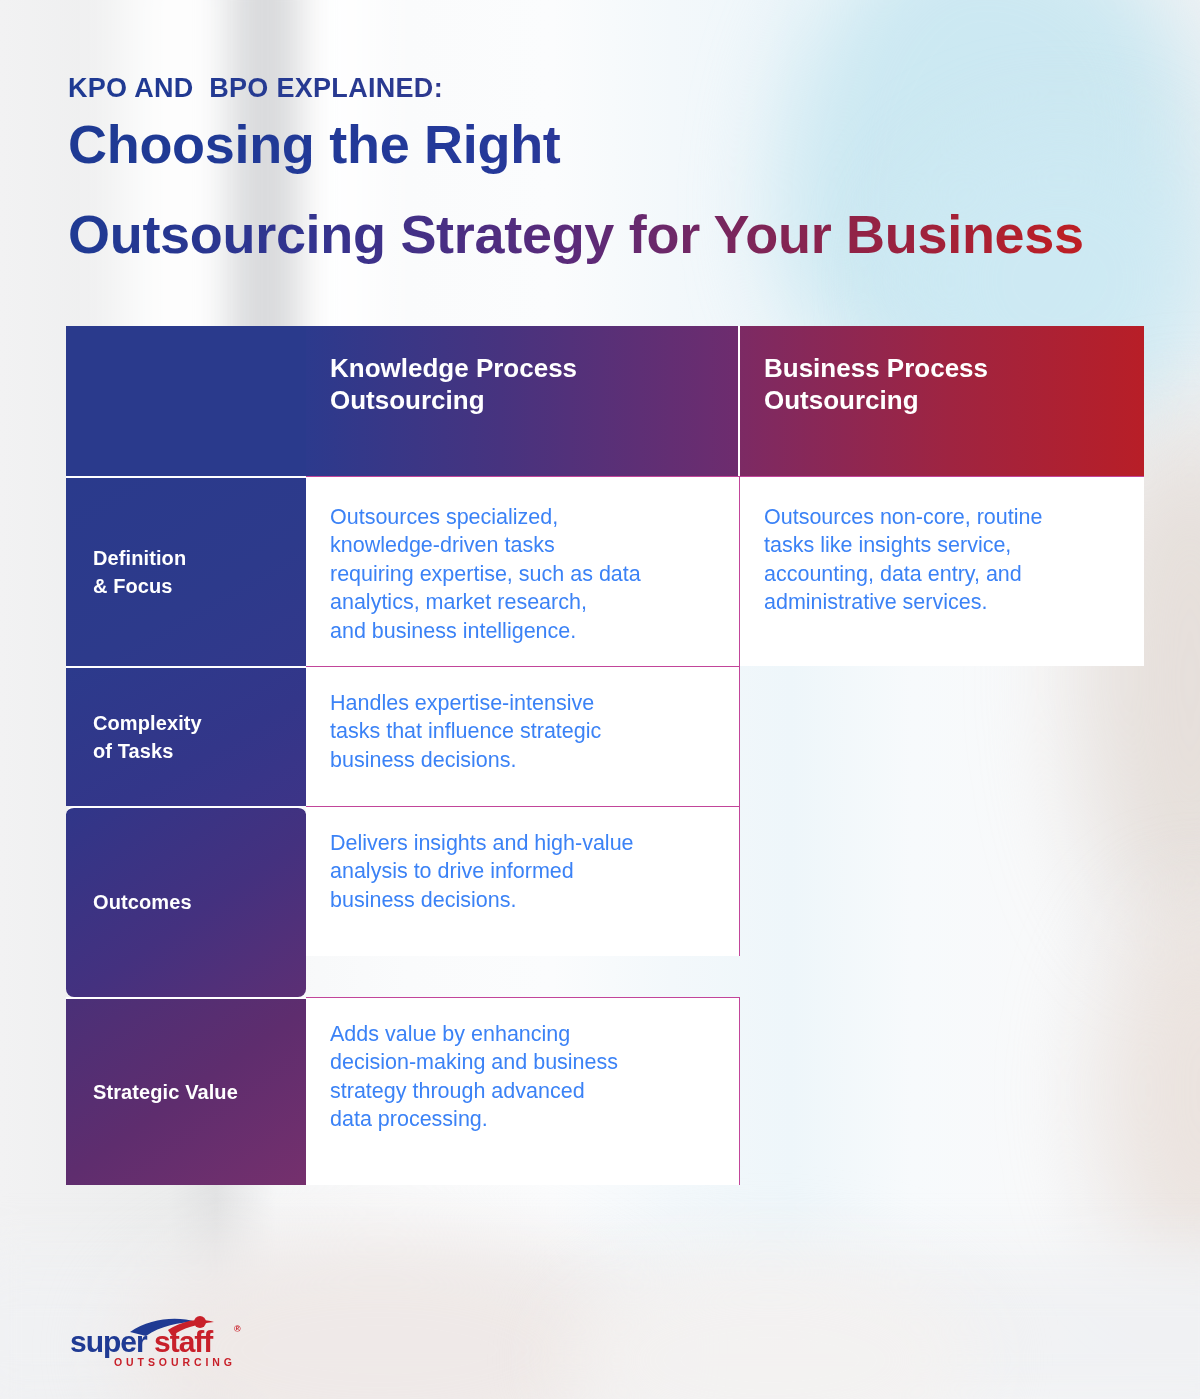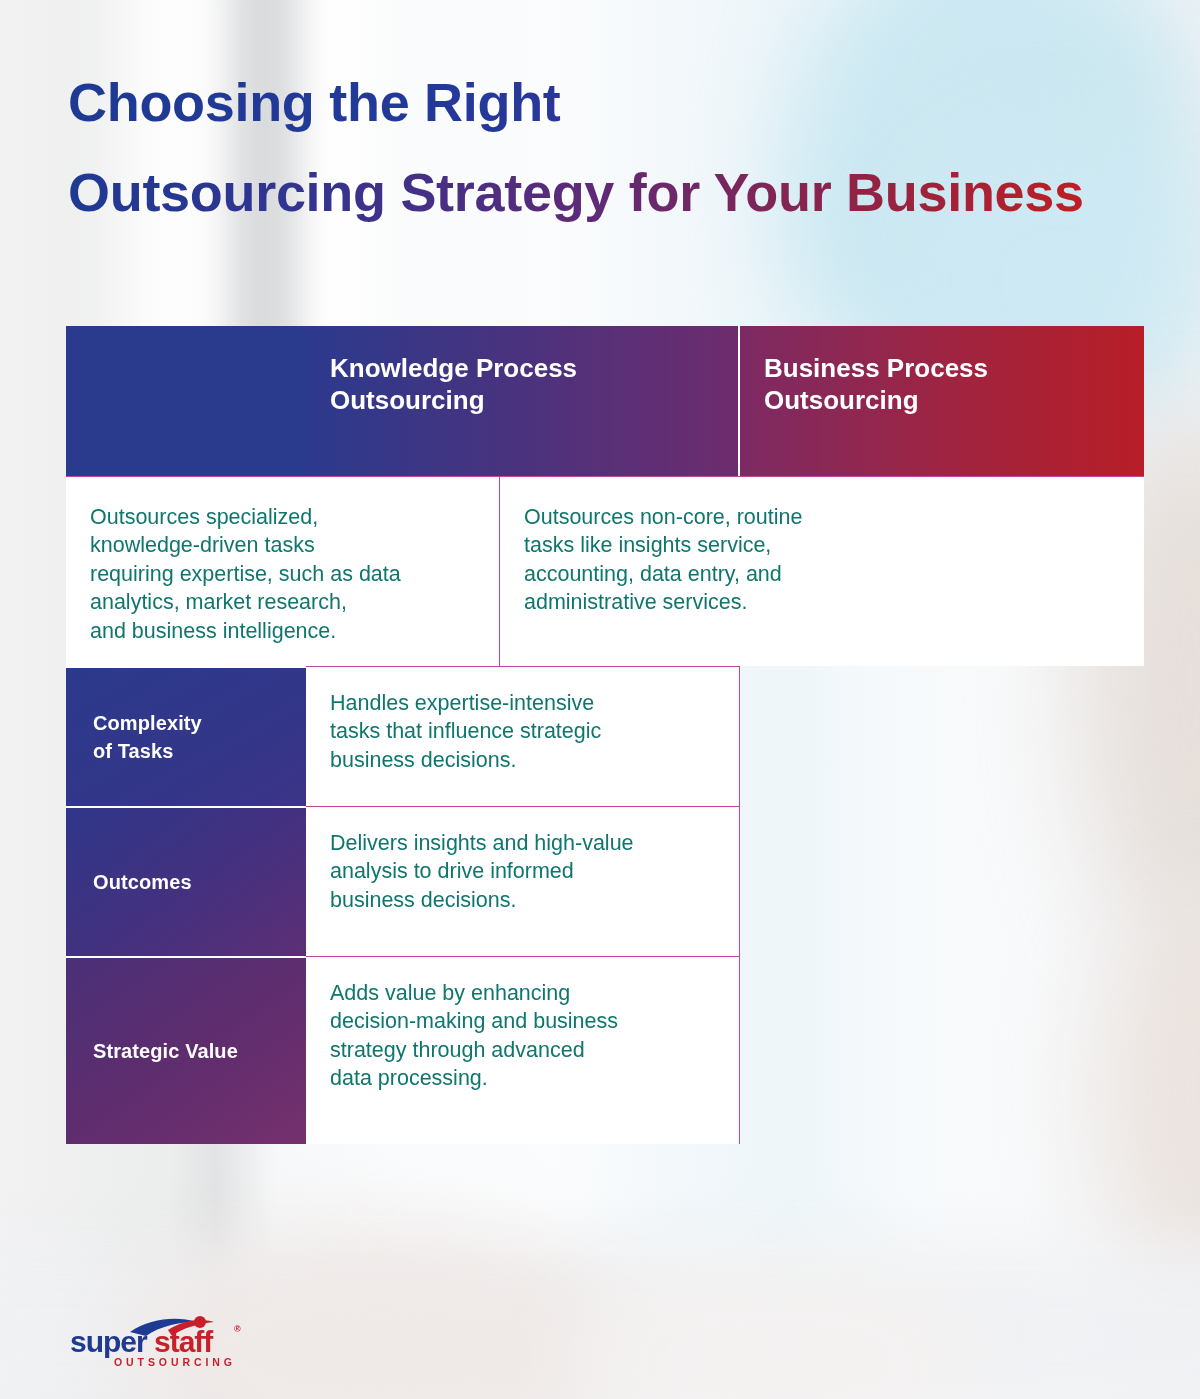--- a/index.html
+++ b/index.html
@@ -162,21 +162,21 @@
     white-space: pre-line;
     border-top: 2px solid #ffffff;
   }
   .cell-body {
     flex: 1 1 0;
     box-sizing: border-box;
     background: #ffffff;
     padding: 26px 24px 20px 24px;
     font-size: 21.5px;
     line-height: 1.32;
-    color: #0f766e;
+    color: #3b82f6;
     white-space: pre-line;
     border-top: 1.5px solid #c2459a;
   }
   .cell-kpo {
     flex: 0 0 434px;
     border-right: 1.5px solid #c2459a;
   }
   .cell-bpo {
     flex: 1 1 0;
   }
@@ -205,21 +205,21 @@
   }
   .header-row .cell-head.bpo {
     flex: 1 1 0;
     background: linear-gradient(90deg, #7c2a64 0%, #9f2441 52%, #b81e27 100%);
   }
   .header-row { height: 150px; }
 
   
   .r0 .cell-label { background: linear-gradient(150deg, #2a3a8c 0%, #2d3a8b 60%, #32388b 100%); height: 190px; }
   .r1 .cell-label { background: linear-gradient(150deg, #2c3a8c 0%, #333689 60%, #3d3487 100%); height: 140px; }
-  .r2 .cell-label { background: linear-gradient(145deg, #303689 0%, #44317f 55%, #5c2f74 100%); height: 150px; }
+  .r2 .cell-label { background: linear-gradient(145deg, #303689 0%, #44317f 55%, #5c2f74 100%); height: 191px; border-radius: 8px; }
   .r3 .cell-label { background: linear-gradient(145deg, #3b337f 0%, #53306f 50%, #6c2e68 100%); height: 103px; }
   .r4 .cell-label { background: linear-gradient(145deg, #4a3078 0%, #5e2d6e 50%, #75306d 100%); height: 188px; }
 
   .r0 .cell-body { height: 190px; }
   .r1 .cell-body { height: 140px; }
   .r2 .cell-body { height: 150px; }
   .r3 .cell-body { height: 103px; }
   .r4 .cell-body { height: 188px; }
 
   .r1 .cell-body, .r2 .cell-body, .r3 .cell-body, .r4 .cell-body { padding-top: 22px; }
@@ -245,37 +245,40 @@
   <div class="blob blob-teal"></div>
   <div class="blob blob-teal2"></div>
   <div class="blob blob-warm"></div>
   <div class="blob blob-warm2"></div>
   <div class="blob blob-bottomgrey"></div>
   <div class="blob blob-bottom"></div>
   <div class="blob blob-bottom2"></div>
 </div>
 
 <div id="heading">
+  <div class="eyebrow">KPO AND  BPO EXPLAINED:</div>
   <div class="headline">
     <span class="l1">Choosing the Right</span>
     <span class="l2">Outsourcing Strategy for Your Business</span>
   </div>
 </div>
 
 <div id="table">
 
   <div class="trow header-row">
     <div class="cell-label"></div>
     <div class="cell-head kpo">Knowledge Process
 Outsourcing</div>
     <div class="cell-head bpo">Business Process
 Outsourcing</div>
   </div>
 
   <div class="trow r0">
+    <div class="cell-label">Definition
+&amp; Focus</div>
     <div class="cell-body cell-kpo">Outsources specialized,
 knowledge-driven tasks
 requiring expertise, such as data
 analytics, market research,
 and business intelligence.</div>
     <div class="cell-body cell-bpo">Outsources non-core, routine
 tasks like insights service,
 accounting, data entry, and
 administrative services.</div>
   </div>

